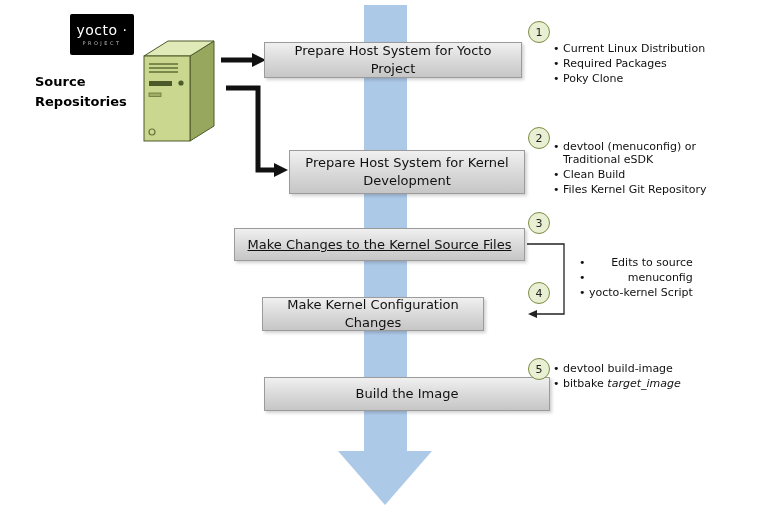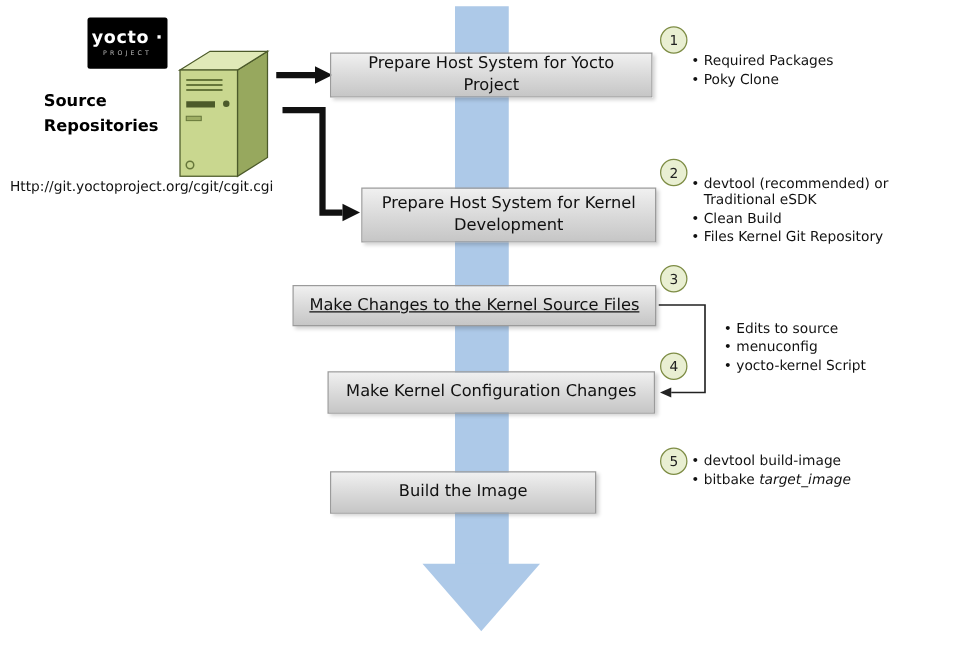--- a/index.html
+++ b/index.html
@@ -16,47 +16,47 @@
   .connectors { position: absolute; left: 0; top: 0; pointer-events: none; }
 
   
   .step-box { position: absolute; display: flex; align-items: center; justify-content: center;
               text-align: center; background: linear-gradient(to bottom, #f0f0f0 0%, #d8d8d8 55%, #c6c6c6 100%);
               border: 1px solid #9b9b9b; box-shadow: 2px 2px 3px rgba(0,0,0,0.18);
               font-size: 13px; color: #111; line-height: 1.35; padding: 2px 6px; }
   .box1 { left: 264px; top: 42px;  width: 258px; height: 36px; }
   .box2 { left: 289px; top: 150px; width: 236px; height: 44px; text-align: center; }
   .box3 { left: 234px; top: 228px; width: 291px; height: 33px; text-decoration: underline; }
-  .box4 { left: 262px; top: 297px; width: 262px; height: 34px; }
-  .box5 { left: 264px; top: 377px; width: 213px; height: 34px; }
+  .box4 { left: 262px; top: 297px; width: 222px; height: 34px; }
+  .box5 { left: 264px; top: 377px; width: 286px; height: 34px; }
 
   
   .step-circle { position: absolute; width: 22px; height: 22px; border-radius: 50%;
                  background: #e9efd2; border: 1.5px solid #7d8c44; color: #222;
                  font-size: 11px; display: flex; align-items: center; justify-content: center; }
   .c1 { left: 528px; top: 21px; }
   .c2 { left: 528px; top: 127px; }
   .c3 { left: 528px; top: 212px; }
   .c4 { left: 528px; top: 282px; }
   .c5 { left: 528px; top: 358px; }
 
   
   .bullets { position: absolute; list-style: none; margin: 0; padding: 0; font-size: 11px; color: #111; }
   .bullets li { position: relative; padding-left: 11px; margin-bottom: 2px; line-height: 13px; }
   .bullets li::before { content: "•"; position: absolute; left: 1px; }
   .list1  { left: 552px; top: 42px; }
   .list2  { left: 552px; top: 140px; width: 190px; }
-  .list34 { left: 578px; top: 256px; }
+  .list34 { left: 578px; top: 256px; text-align: right; }
   .list5  { left: 552px; top: 362px; }
   .bullets i { font-style: italic; }
 
   
   .yocto-logo { position: absolute; left: 70px; top: 14px; width: 64px; height: 41px;
                 background: #000; border-radius: 2px; color: #fff; padding-top: 8px; text-align: center; }
-  .yocto-word { font-size: 14px; font-weight: bold; letter-spacing: 0.5px; }
+  .yocto-word { font-size: 14px; font-weight: normal; letter-spacing: 0.5px; }
   .yocto-proj { font-size: 5px; letter-spacing: 2.5px; color: #bbb; margin-top: 2px; }
 
   .server-icon { position: absolute; left: 136px; top: 36px; }
 
   .src-label { position: absolute; left: 35px; top: 72px; width: 110px; font-weight: bold;
                font-size: 13px; color: #000000; line-height: 1.5; }
   .src-url   { position: absolute; left: 8px; top: 143px; font-size: 11px; color: #111; }
 </style>
 </head>
 <body>
@@ -93,21 +93,20 @@
     <line x1="13" y1="28" x2="42" y2="28" stroke="#66763a" stroke-width="1.6"></line>
     <line x1="13" y1="32" x2="42" y2="32" stroke="#66763a" stroke-width="1.6"></line>
     <line x1="13" y1="36" x2="42" y2="36" stroke="#66763a" stroke-width="1.6"></line>
     <rect x="13" y="45" width="23" height="5" fill="#4c5a2a"></rect>
     <circle cx="45" cy="47" r="2.6" fill="#4c5a2a"></circle>
     <rect x="13" y="57" width="12" height="3.5" fill="#9eae64" stroke="#66763a" stroke-width="0.8"></rect>
     <circle cx="16" cy="96" r="3" fill="none" stroke="#66763a" stroke-width="1.2"></circle>
   </svg>
 
   <div class="src-label">Source Repositories</div>
-  <div class="src-url">Http://git.yoctoproject.org/cgit/cgit.cgi</div>
 
   <div class="step-box box1">
     <span>Prepare Host System for Yocto Project</span>
   </div>
   <div class="step-box box2">
     <span>Prepare Host System for Kernel Development</span>
   </div>
   <div class="step-box box3">
     <span>Make Changes to the Kernel Source Files</span>
   </div>
@@ -118,26 +117,27 @@
     <span>Build the Image</span>
   </div>
 
   <div class="step-circle c1">1</div>
   <div class="step-circle c2">2</div>
   <div class="step-circle c3">3</div>
   <div class="step-circle c4">4</div>
   <div class="step-circle c5">5</div>
 
   <ul class="bullets list1">
+    <li>Current Linux Distribution</li>
     <li>Required Packages</li>
     <li>Poky Clone</li>
   </ul>
 
   <ul class="bullets list2">
-    <li>devtool (recommended) or Traditional eSDK</li>
+    <li>devtool (menuconfig) or Traditional eSDK</li>
     <li>Clean Build</li>
     <li>Files Kernel Git Repository</li>
   </ul>
 
   <ul class="bullets list34">
     <li>Edits to source</li>
     <li>menuconfig</li>
     <li>yocto-kernel Script</li>
   </ul>
 

